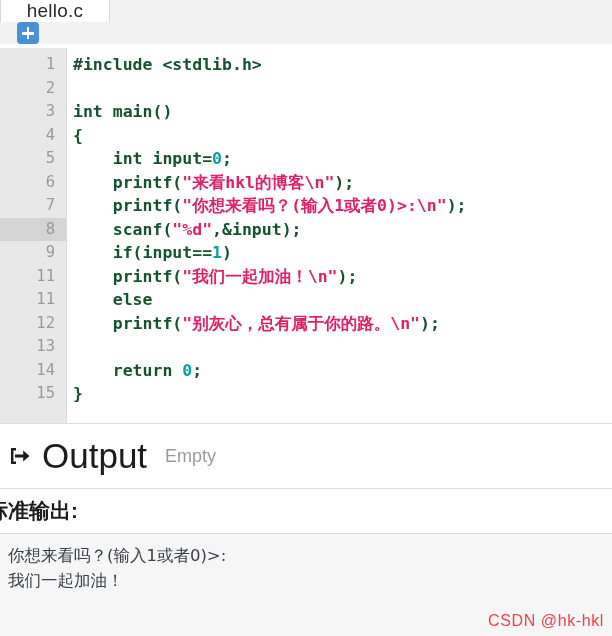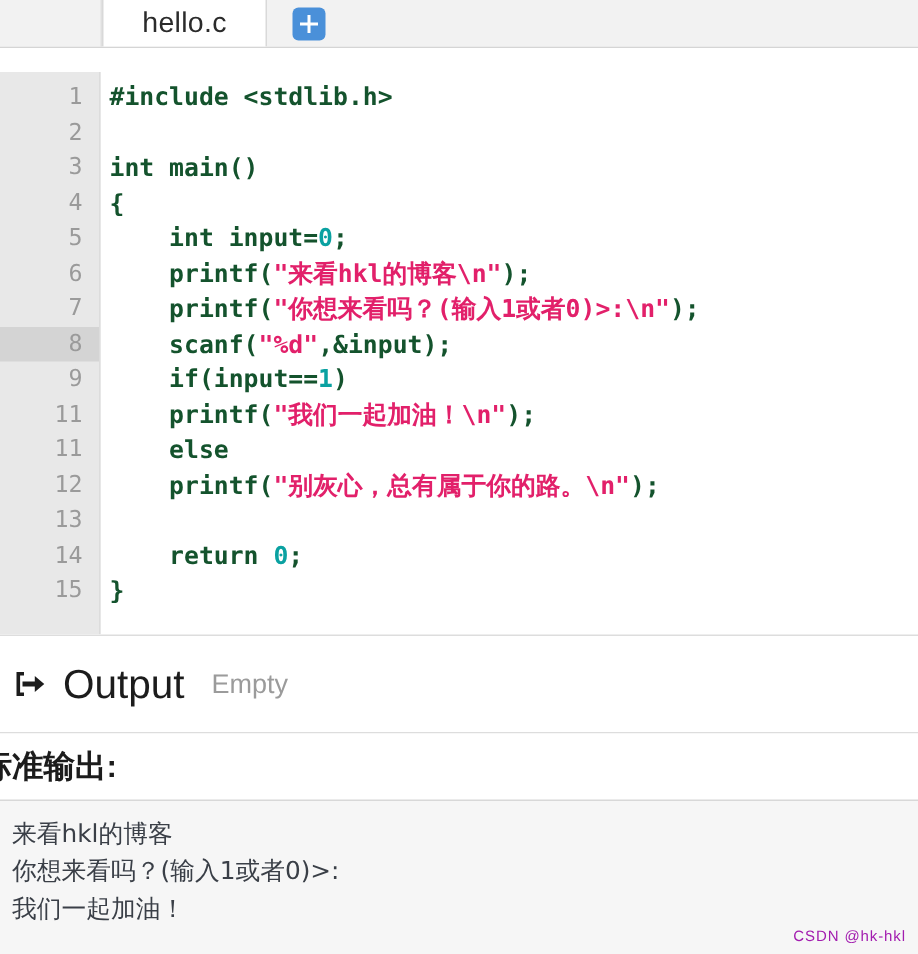--- a/index.html
+++ b/index.html
@@ -20,20 +20,21 @@
 
   
   .tabbar {
     position: absolute;
     left: 0; top: 0;
     width: 612px; height: 32px;
     background: #f2f2f2;
     border-bottom: 1px solid #d5d5d5;
     display: flex;
     align-items: stretch;
+    flex-direction: column;
   }
   .tab-spacer-left {
     width: 68px;
     background: #f2f2f2;
     border-right: 1px solid #e0e0e0;
   }
   .tab {
     width: 110px;
     background: #ffffff;
     border-left: 1px solid #d9d9d9;
@@ -129,21 +130,21 @@
     display: flex;
     align-items: center;
     padding-left: 7px;
   }
   .out-icon {
     width: 26px; height: 26px;
     margin-right: 9px;
     display: flex; align-items: center; justify-content: center;
   }
   .out-title {
-    font-size: 27px;
+    font-size: 35px;
     color: #1c1c1c;
     font-weight: normal;
     letter-spacing: 0px;
   }
   .out-empty {
     font-size: 18px;
     color: #9b9b9b;
     margin-left: 18px;
   }
 
@@ -179,22 +180,22 @@
     font-size: 16.5px;
     color: #3a3f47;
     line-height: 25px;
     white-space: pre;
   }
 
   
   .watermark {
     position: absolute;
     right: 8px; bottom: 6px;
-    font-size: 10px;
-    color: #a21caf;
+    font-size: 16px;
+    color: #ef4444;
     letter-spacing: 0.6px;
     font-family: "Liberation Sans", sans-serif;
   }
 </style>
 </head>
 <body>
 
 <div id="app">
 
   <div class="tabbar">
@@ -253,20 +254,19 @@
     </div>
     <div class="out-title">Output</div>
     <div class="out-empty">Empty</div>
   </div>
 
   <div class="stdout-head">
     <span class="lbl">标准输出:</span>
   </div>
 
   <div class="console" id="console">
-      <div class="line">来看hkl的博客</div>
       <div class="line">你想来看吗？(输入1或者0)&gt;:</div>
       <div class="line">我们一起加油！</div>
     </div>
 
   <div class="watermark">CSDN @hk-hkl</div>
 
 </div>
 
 </body></html>

